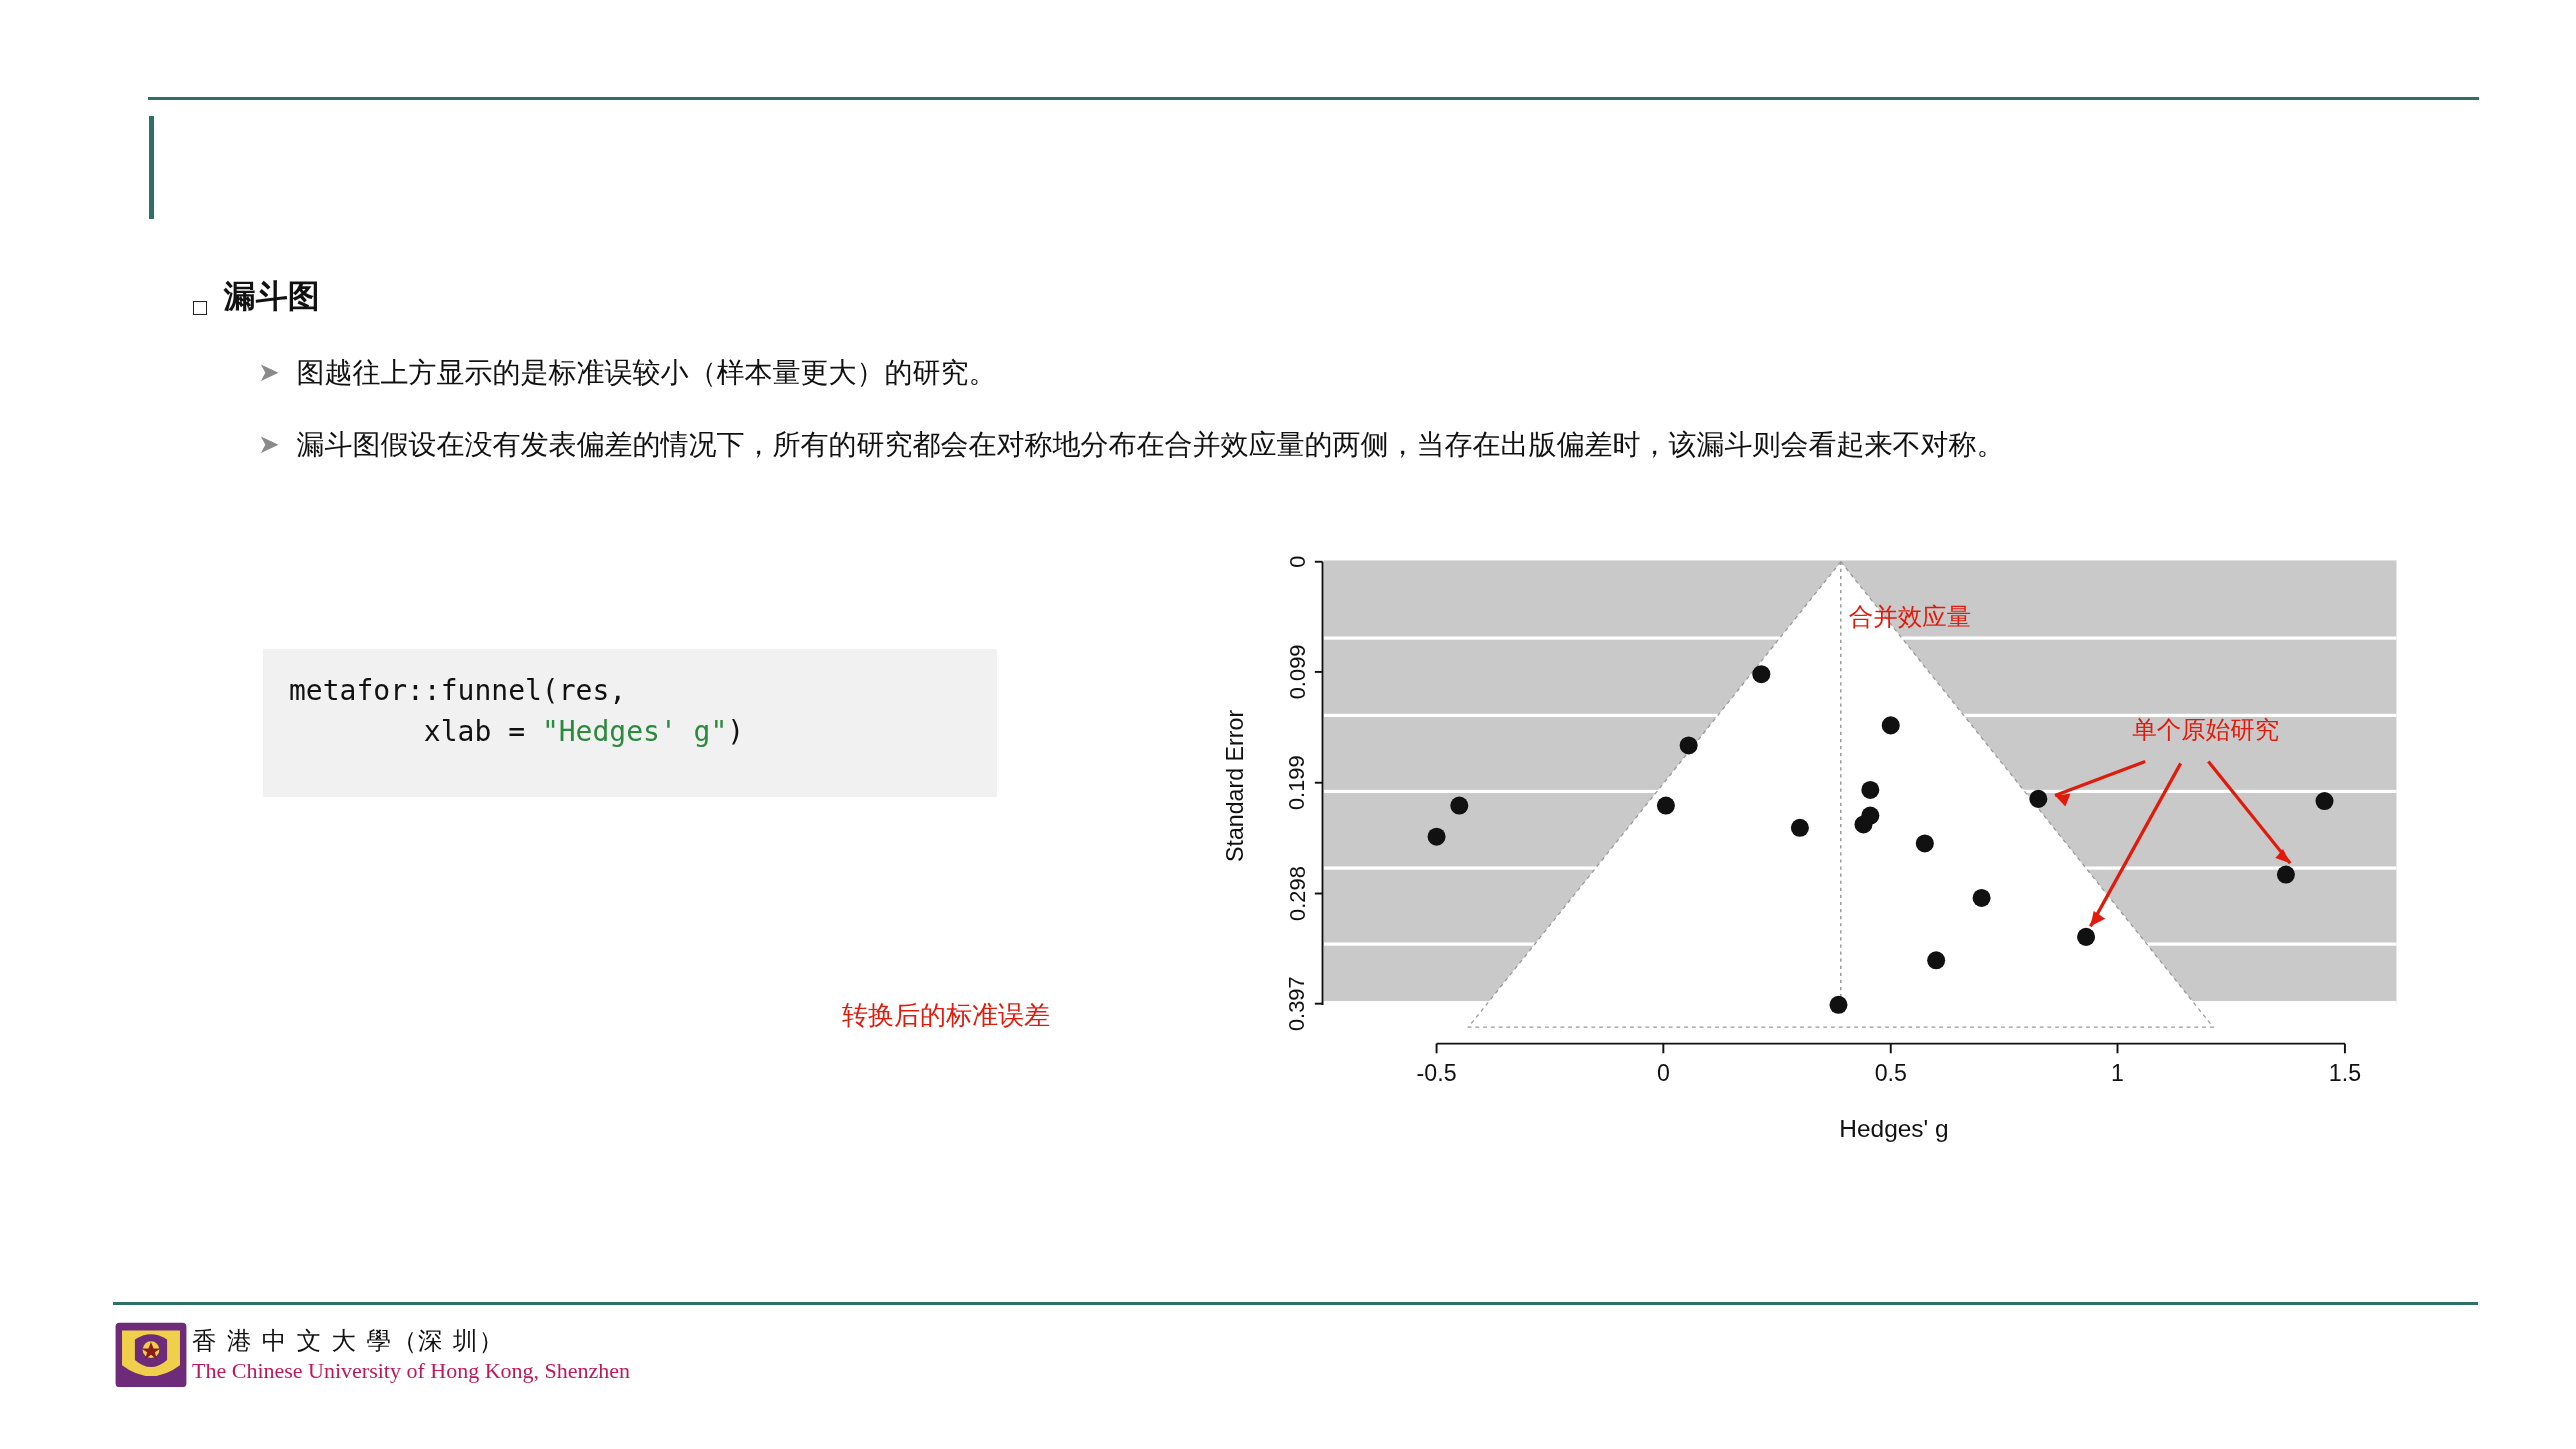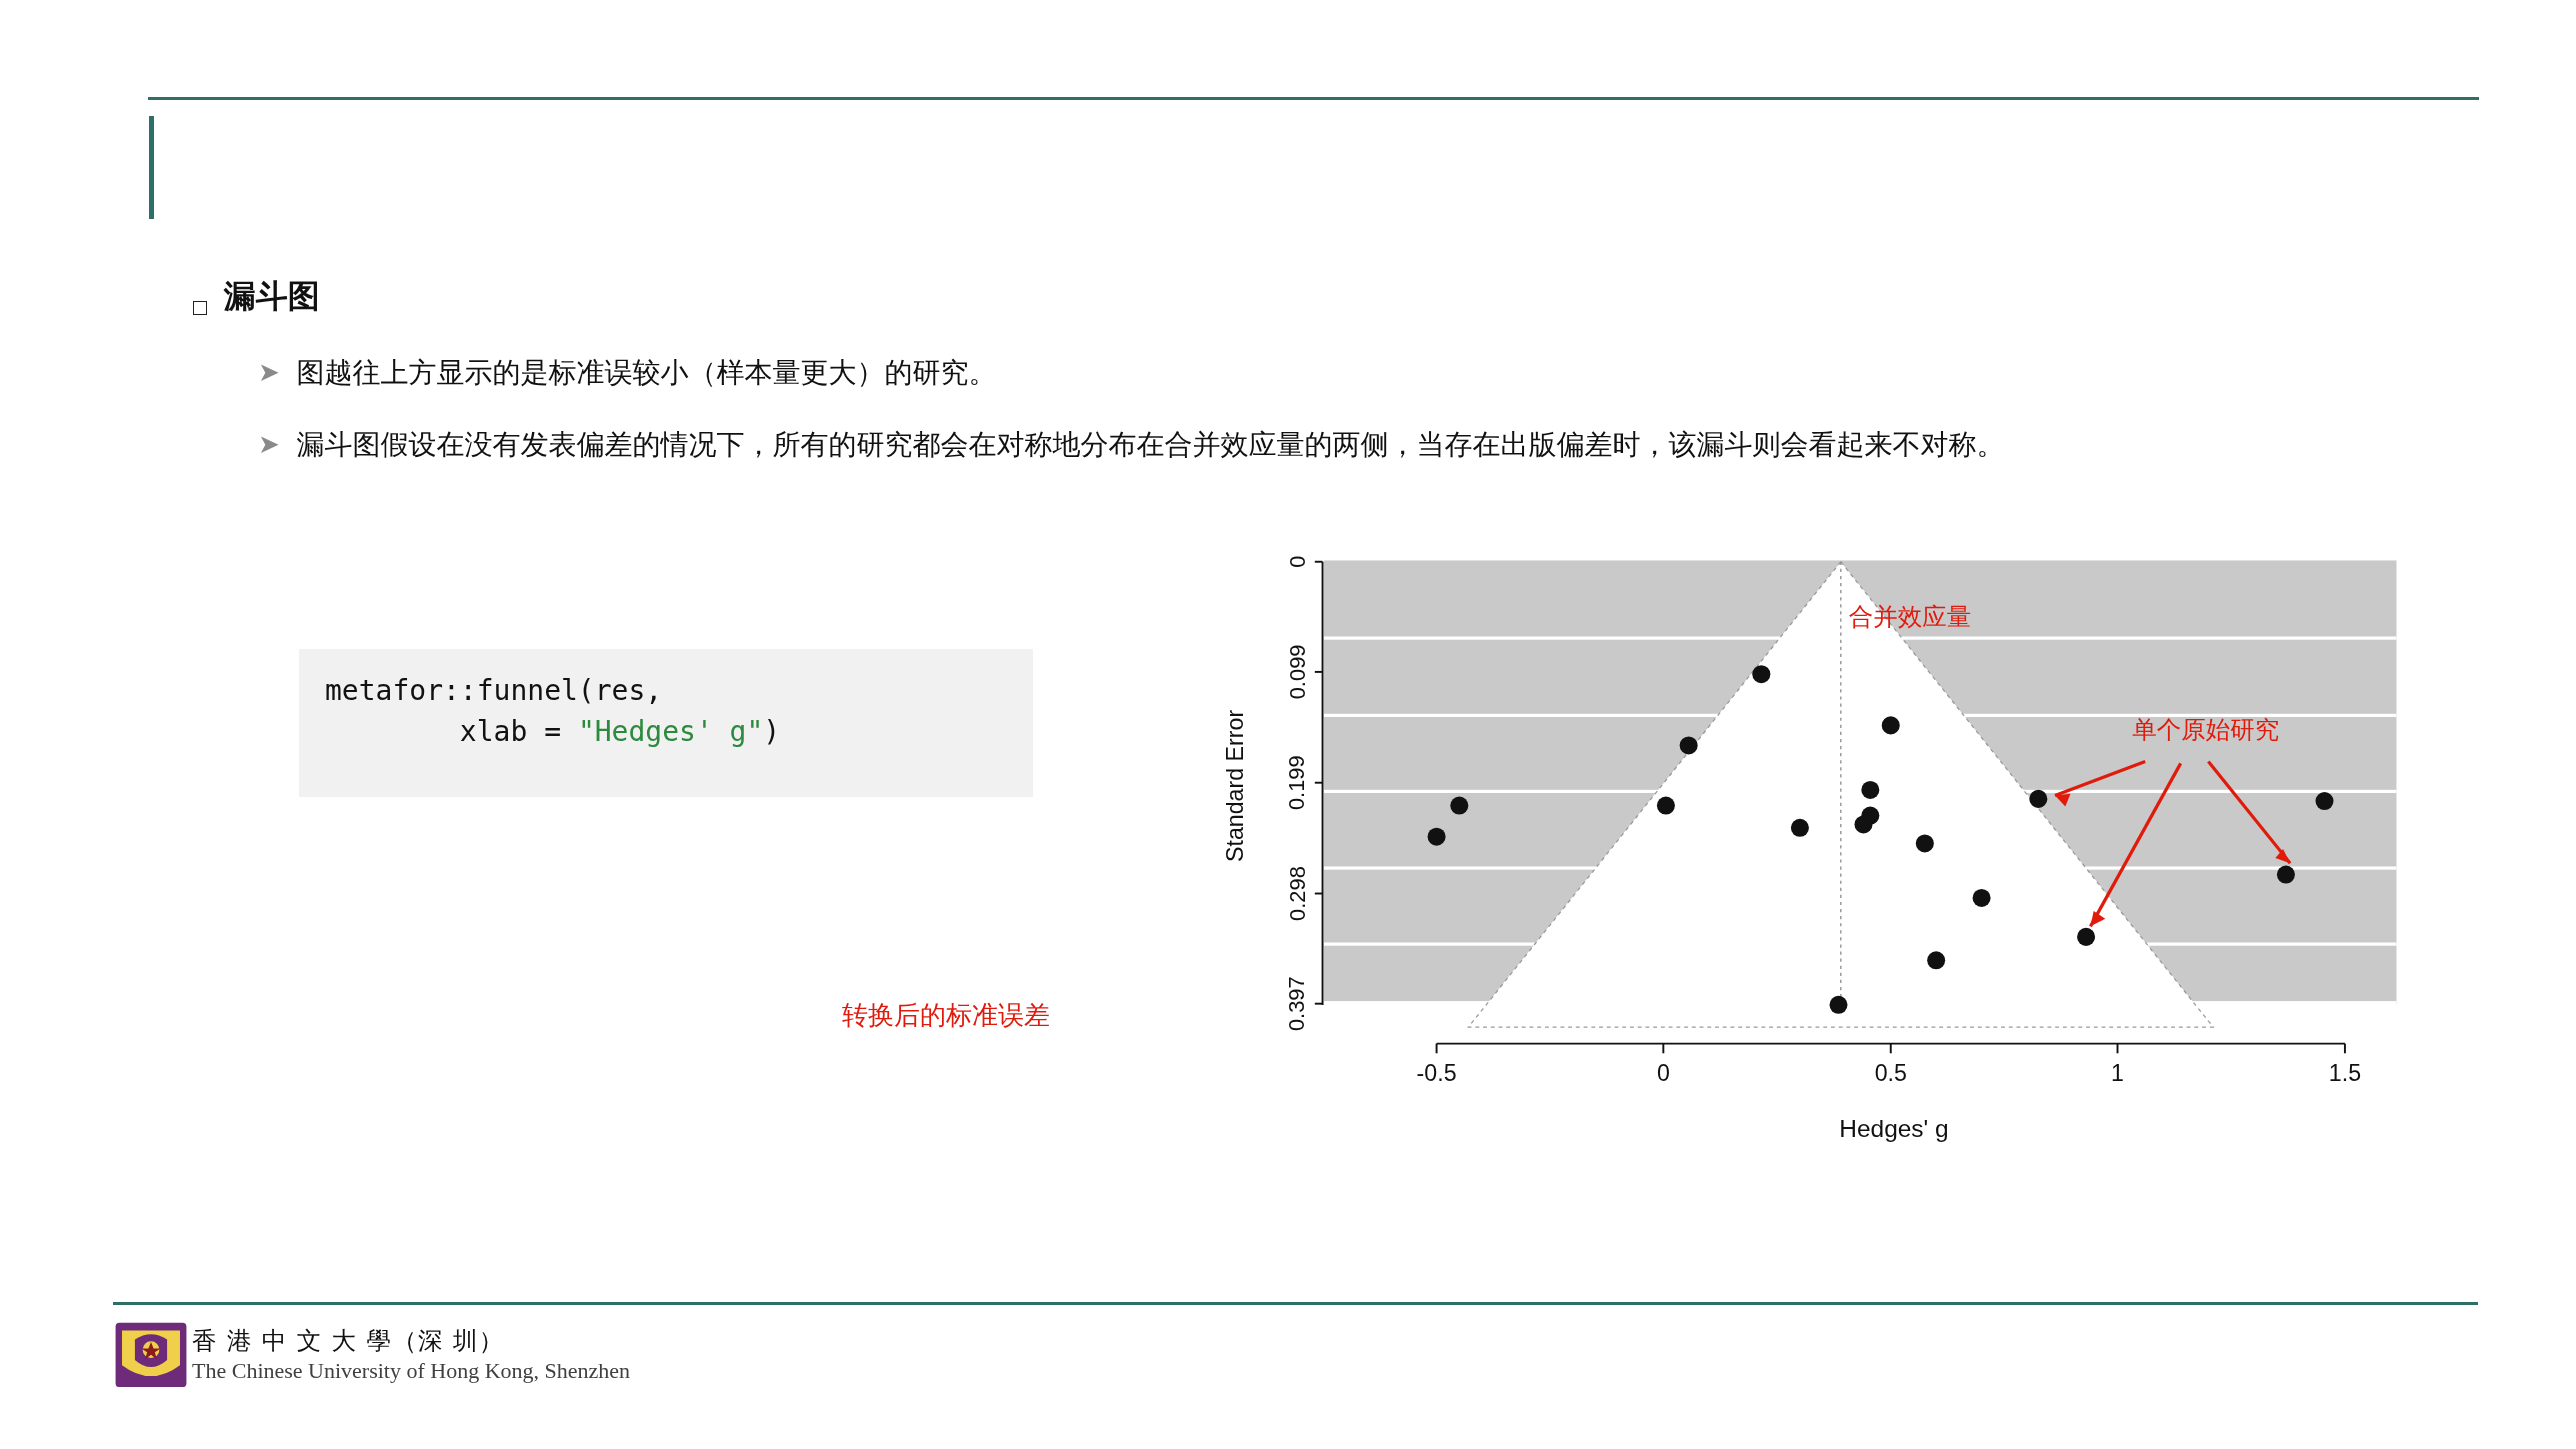--- a/index.html
+++ b/index.html
@@ -108,21 +108,20 @@
   
   .code-box {
     position: absolute;
     left: 263px;
     top: 649px;
     width: 734px;
     height: 148px;
     background: #f1f1f1;
     box-sizing: border-box;
     padding: 22px 26px;
-    margin-left: 36px;
   }
   .code-line {
     font-family: "DejaVu Sans Mono", monospace;
     font-size: 28px;
     color: #111;
     white-space: pre;
     line-height: 1.45;
   }
   .code-line .str { color: #2b8a3e; }
 
@@ -174,21 +173,21 @@
   .footer-text .cn {
     font-family: "DejaVu Sans", sans-serif;
     font-size: 24.5px;
     color: #111;
     letter-spacing: 1.3px;
     line-height: 1.25;
   }
   .footer-text .en {
     font-family: "Liberation Serif", serif;
     font-size: 22px;
-    color: #404040;
+    color: #be185d;
     line-height: 1.25;
   }
 </style>
 </head>
 <body>
 
 <div class="slide">
 
   <div class="top-rule"></div>
   <div class="title-bar"></div>

